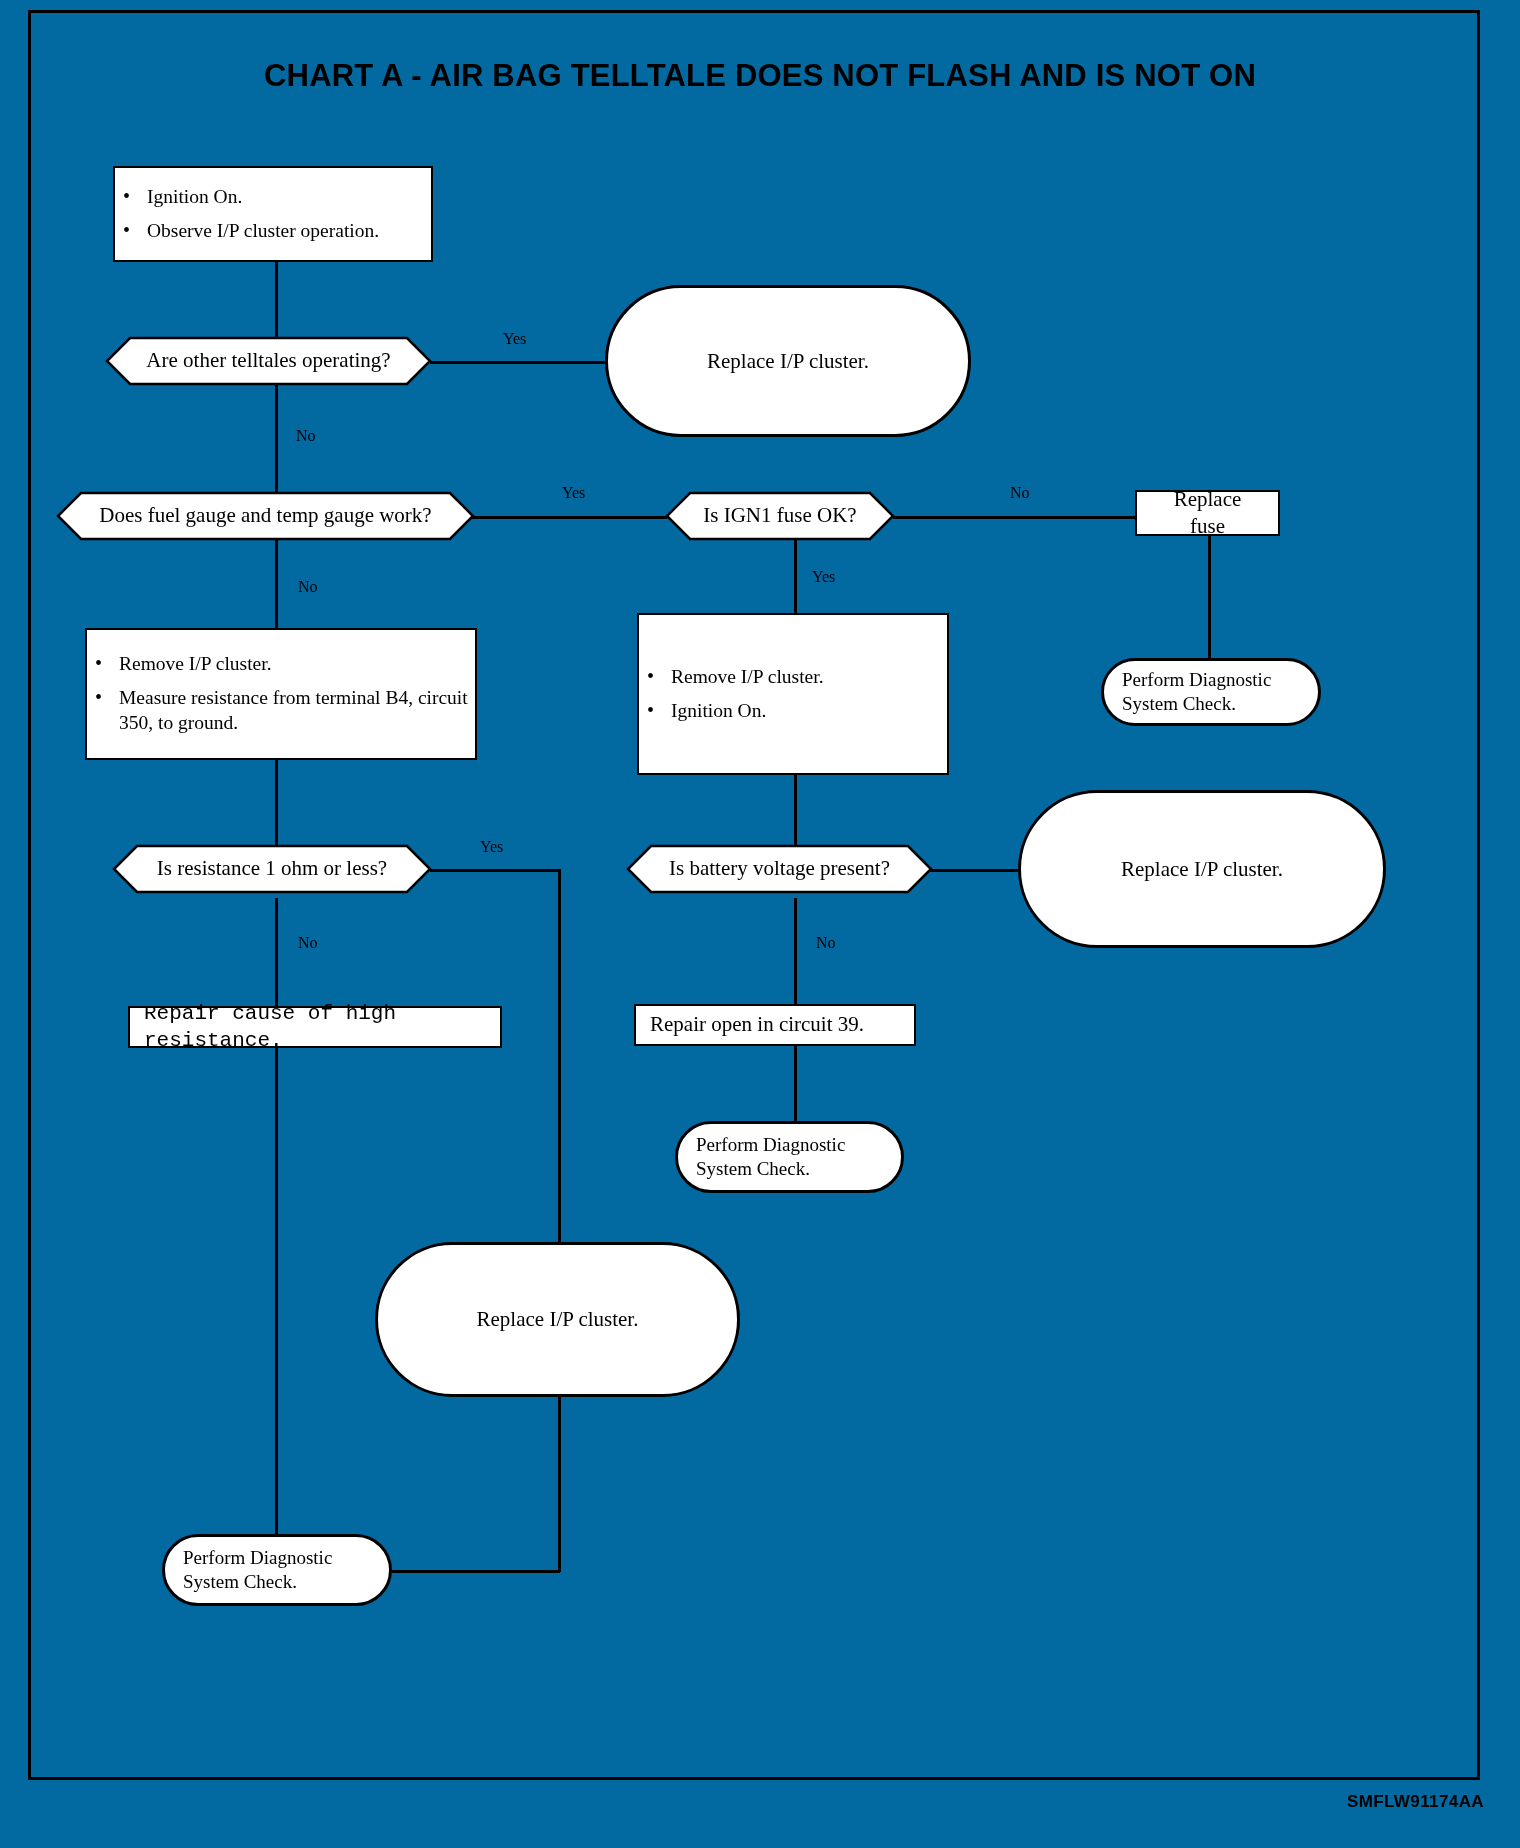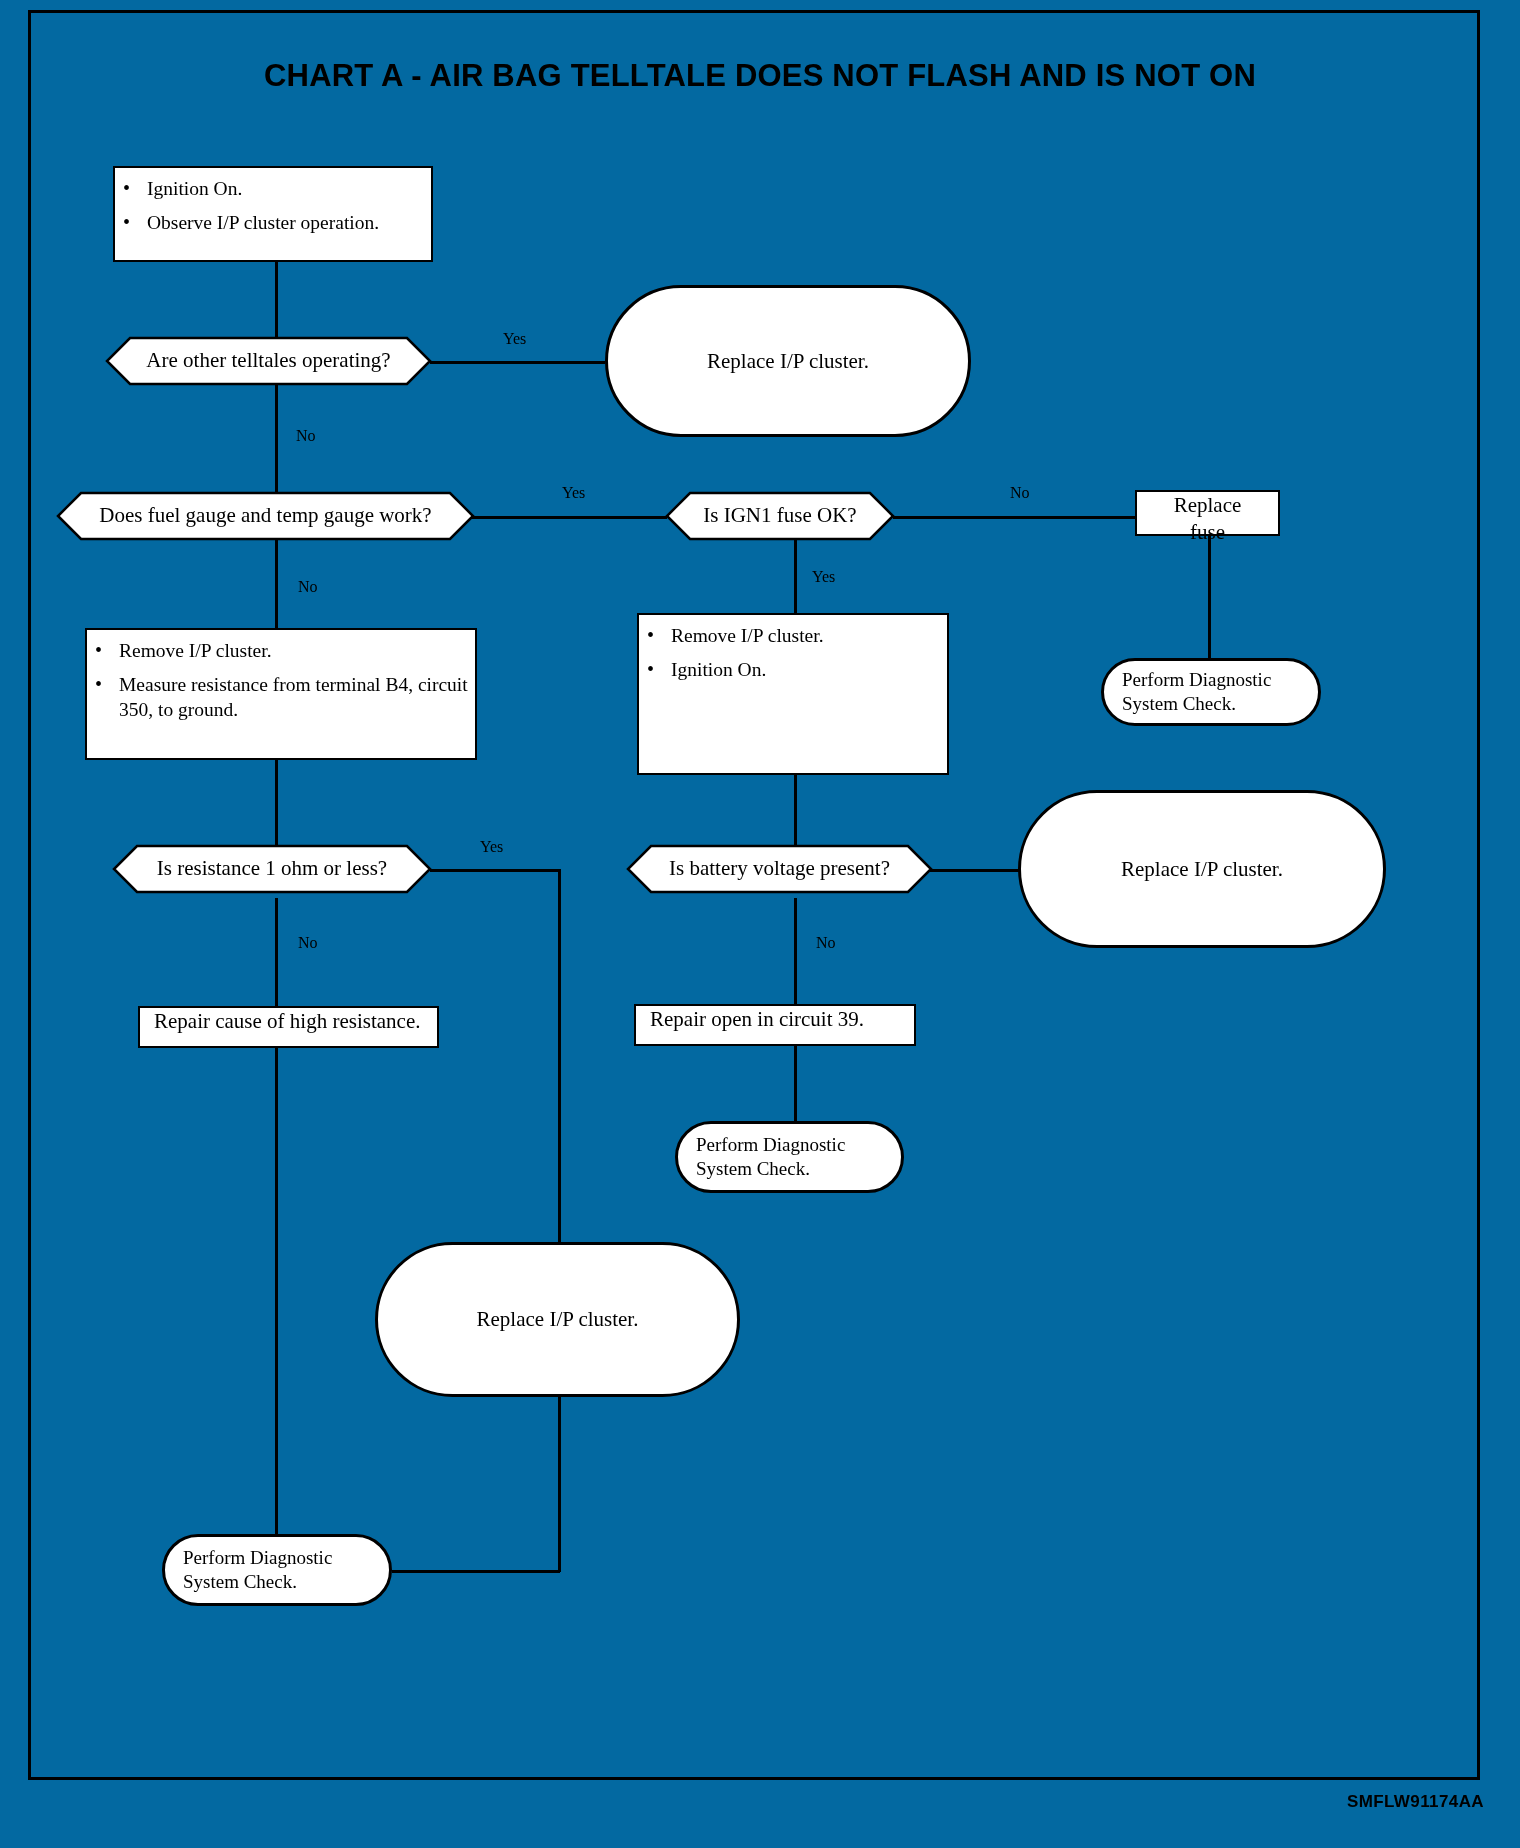--- a/index.html
+++ b/index.html
@@ -53,21 +53,21 @@
   
   .node {
     position: absolute;
     box-sizing: border-box;
     background: #fff;
     z-index: 3;
   }
   .rect {
     border: 2.5px solid #000;
     display: flex;
-    align-items: flex-start;
+    align-items: center;
   }
   .rect .inner {
     padding: 0 14px;
     width: 100%;
   }
   .rect.center .inner {
     text-align: center;
     padding: 0 25px;
   }
   .terminator {
@@ -277,21 +277,21 @@
       <polygon points="24,1 281,1 304,24 281,47 24,47 1,24" fill="#fff" stroke="#000" stroke-width="2.5"></polygon>
     </svg>
     <div class="hex-label txt">Is battery voltage present?</div>
   </div>
   <div class="edge-label" style="left:816px; top:934px;">No</div>
 
   <div class="node terminator" style="left:1018px; top:790px; width:368px; height:158px;">
     <div class="inner txt">Replace I/P cluster.</div>
   </div>
 
-  <div class="node rect" style="left:138px; top:1006px; width:301px; height:42px;">
+  <div class="node rect" style="left:128px; top:1006px; width:374px; height:42px;font-family:Liberation Mono, monospace;">
     <div class="inner txt">Repair cause of high resistance.</div>
   </div>
 
   <div class="node rect" style="left:634px; top:1004px; width:282px; height:42px;">
     <div class="inner txt">Repair open in circuit 39.</div>
   </div>
 
   <div class="node terminator left-text" style="left:675px; top:1121px; width:229px; height:72px;">
     <div class="inner txt-sm">
       <span>Perform Diagnostic</span><br>

